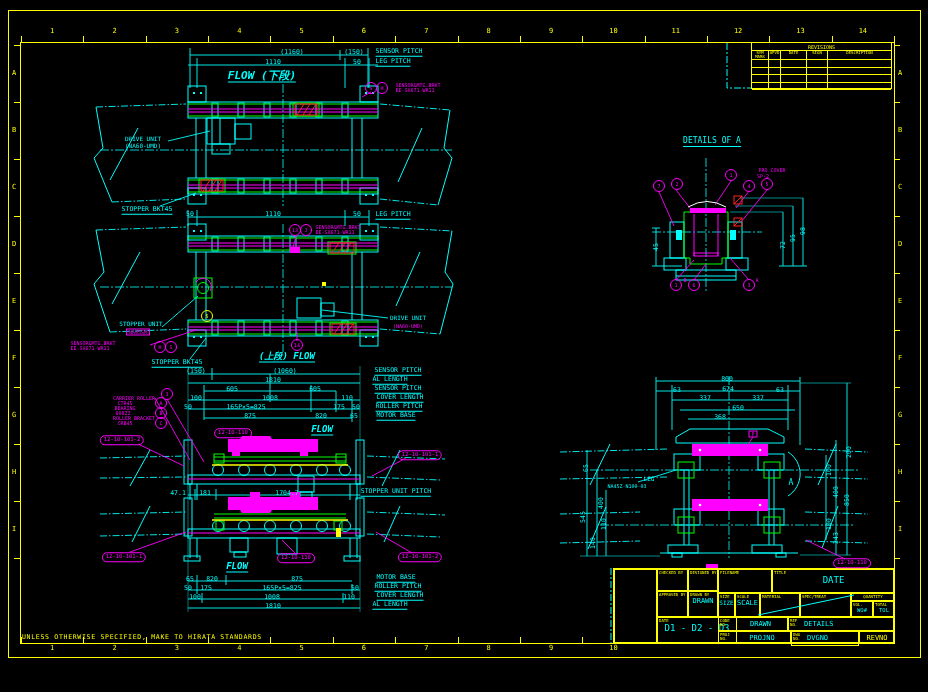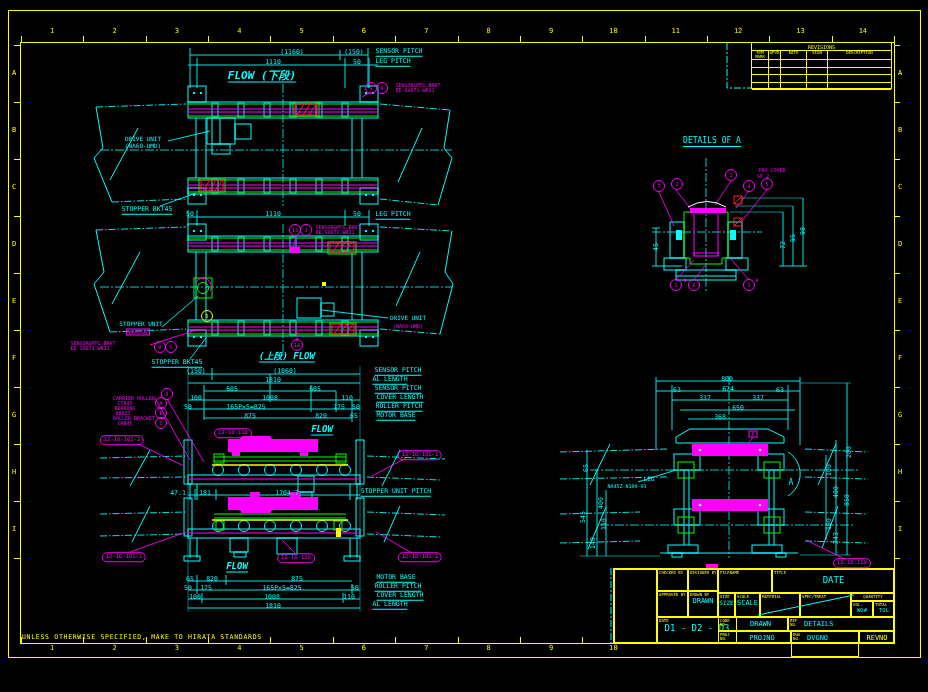--- a/index.html
+++ b/index.html
@@ -780,21 +780,21 @@
       <span class="val" style="font-size:7px;padding-top:2px">DRAWN</span>
       </div>
     <div class="cell" style="left:174px;top:48px;width:107px;height:14px">
       <span class="lbl4" style="float:left;width:14px">REF NO.</span>
       <span class="val" style="font-size:7px;padding-top:2px;text-align:left">DETAILS</span>
       </div>
     <div class="cell" style="left:104px;top:62px;width:73px;height:13px">
       <span class="lbl4" style="float:left;width:14px">PROJ NO.</span>
       <span class="val" style="font-size:7px;padding-top:2px">PROJNO</span>
       </div>
-    <div class="cell" style="left:177px;top:62px;width:68px;height:26px">
+    <div class="cell" style="left:177px;top:62px;width:68px;height:15px">
       <span class="lbl4" style="float:left;width:14px">DWG NO.</span>
       <span class="val" style="font-size:7px;padding-top:2px;text-align:left">DVGNO</span>
       </div>
     <div class="cell" style="left:245px;top:62px;width:36px;height:13px">
       <span style="color:#ffff00;font-size:7px;display:block;text-align:center;padding-top:2px">REVNO</span>
       </div>
     <svg width="281" height="75" style="position:absolute;left:0;top:0;pointer-events:none">
       <path d="M144,46 L240,26" stroke="#00ffff" fill="none"></path>
     </svg>
   </div>

